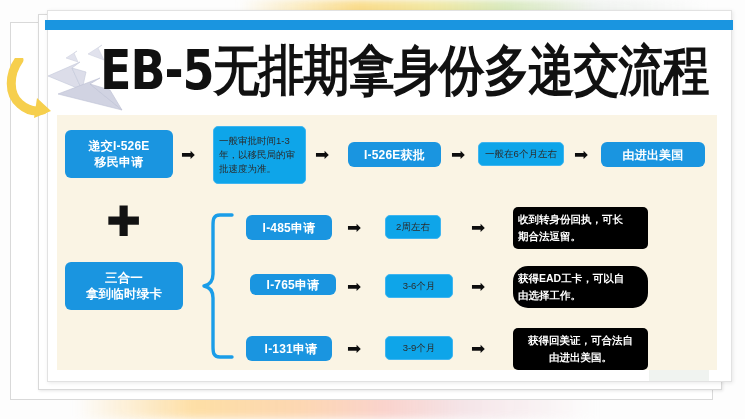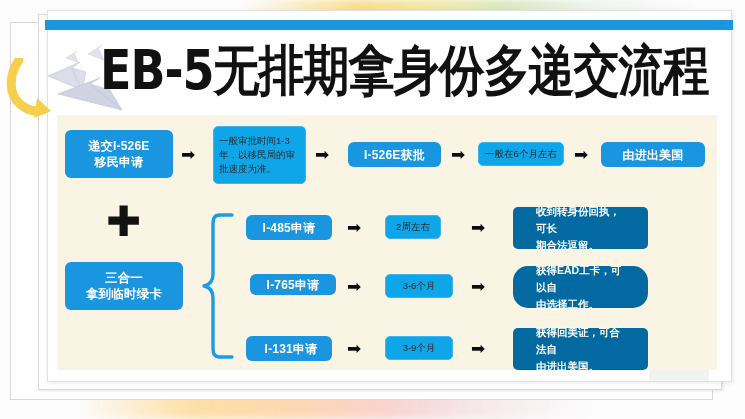--- a/index.html
+++ b/index.html
@@ -118,28 +118,28 @@
     border-radius: 5px;
     color: #2b2b2b;
     display: flex; align-items: center; justify-content: center;
     text-align: center;
     font-size: 9.5px; line-height: 14px;
     padding: 2px 5px;
   }
   .outline-box.multiline { justify-content: flex-start; text-align: left; }
   .blue-para {
     position: absolute;
-    background: #0369a1;
+    background: #000000;
     border-radius: 5px;
     color: #ffffff;
     font-weight: 700;
     display: flex; align-items: center;
     text-align: left;
     font-size: 10.5px; line-height: 17px;
-    padding: 4px 23px;
+    padding: 4px 5px;
   }
   .arrow {
     position: absolute;
     width: 18px; height: 18px;
     color: #0d0d0d;
     font-size: 17px; line-height: 18px;
     text-align: center;
     font-family: "DejaVu Sans", sans-serif;
   }
   #plus-sign {
@@ -254,16 +254,16 @@
 <div class="arrow" style="left:469px; top:277px;">➡</div>
 <div class="blue-para" style="left:513px; top:266px; width:135px; height:42px; flex-direction:column; align-items:flex-start; justify-content:center;border-radius:15px;">
   <span>获得EAD工卡，可以自</span>
   <span>由选择工作。</span>
 </div>
 
 <div class="blue-box" style="left:246px; top:336px; width:86px; height:25px;padding-left:8px;">I-131申请</div>
 <div class="arrow" style="left:345px; top:339px;">➡</div>
 <div class="outline-box" style="left:385px; top:336px; width:68px; height:24px;">3-9个月</div>
 <div class="arrow" style="left:469px; top:339px;">➡</div>
-<div class="blue-para" style="left:513px; top:328px; width:135px; height:42px; flex-direction:column; align-items:flex-start; justify-content:center;">
+<div class="blue-para" style="left:513px; top:328px; width:135px; height:42px; flex-direction:column; align-items:center; justify-content:center;">
   <span>获得回美证，可合法自</span>
   <span>由进出美国。</span>
 </div>
 
 </body></html>

